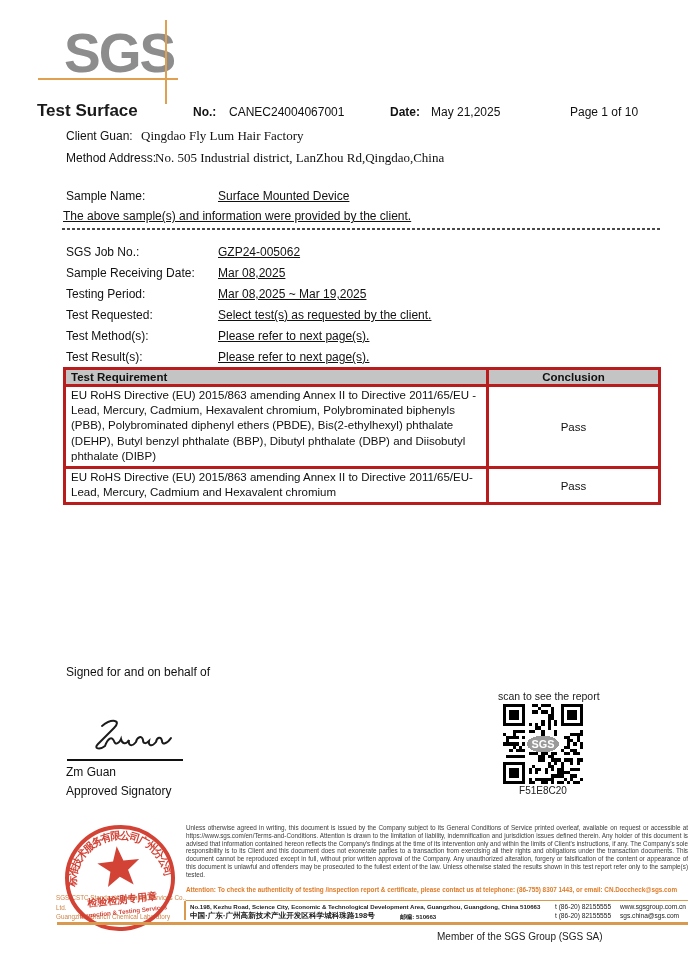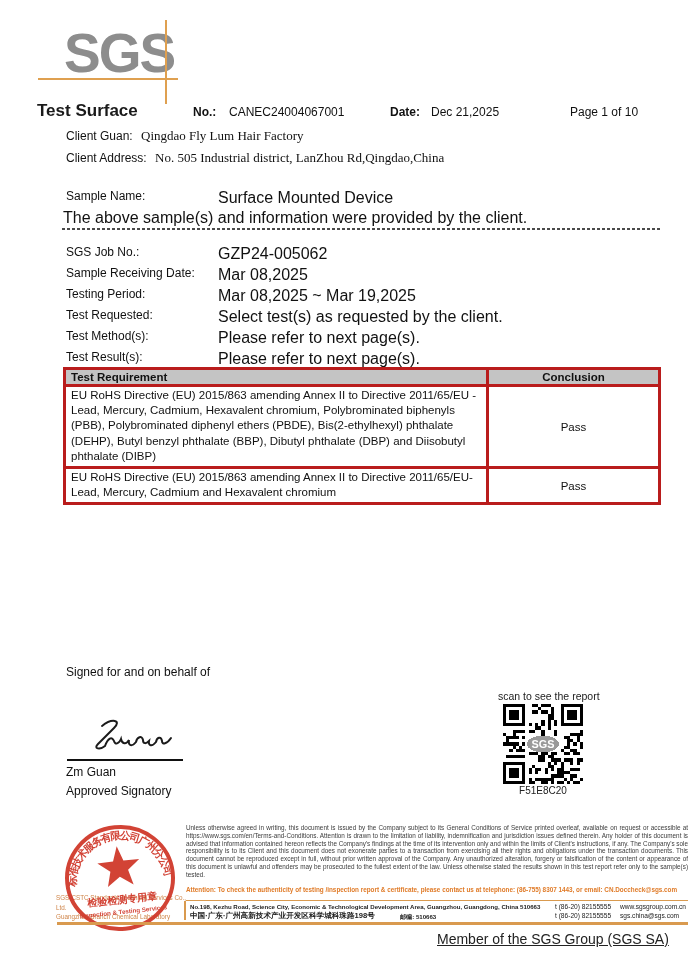--- a/index.html
+++ b/index.html
@@ -16,21 +16,21 @@
   .logo-hline { background:#dfa050; height:2px; }
   .logo-vline { background:#dfa050; width:2px; }
 
   .report-title { font-size:17px; font-weight:bold; color:#1a1a1a; }
   .hdr-label { font-size:12px; font-weight:bold; }
   .hdr-value { font-size:12px; }
 
   
   .fld-label { font-size:12px; }
   .fld-value-serif { font-family:"Liberation Serif", serif; font-size:13px; }
-  .fld-value { font-size:16px; }
+  .fld-value { font-size:12px;text-decoration:underline; }
   .dashed-rule {
     height:2px;
     background:repeating-linear-gradient(90deg,#4a4a4a 0 3px, transparent 3px 5px);
   }
 
   
   table.results { border-collapse:collapse; width:595px; table-layout:fixed; }
   table.results td, table.results th { border:3px solid #b91c1c; vertical-align:middle; }
   table.results { border:2px solid #111; }
   th.req-h { background:#c4c4c4; text-align:left; font-size:11.5px; padding:1px 5px; }
@@ -54,45 +54,45 @@
     font-size:6.35px; line-height:7.8px; color:#e07b28; font-weight:bold; width:502px;
   }
   .foot-co { font-size:6.3px; line-height:9.5px; color:#cf8448; width:140px; }
   .addr-en { font-size:6.1px; font-weight:bold; color:#222; }
   .addr-cn { font-size:7.6px; font-weight:bold; color:#222; }
   .addr-tel { font-size:6.6px; color:#222; }
   .addr-url { font-size:6.6px; color:#222; }
   .orange-vline { width:1.5px; background:#d99a4f; }
   .orange-hline-thin { height:1px; background:#d99a4f; }
   .orange-hline { height:2.5px; background:#d99a4f; }
-  .member { font-size:14px; color:#222;text-decoration:underline; }
+  .member { font-size:10px; color:#222; }
 
   .stamp-wrap { transform:rotate(-6deg); opacity:.95; }
 </style>
 </head>
 <body>
 
 <div class="page">
 
   <div class="abs" style="left:38px; top:16px; width:150px; height:92px;">
     <div class="abs logo-letters" style="left:26px; top:10px;">SGS</div>
     <div class="abs logo-hline" style="left:0px; top:62px; width:140px;"></div>
     <div class="abs logo-vline" style="left:127px; top:4px; height:84px;"></div>
   </div>
 
   <div class="abs report-title" style="left:37px; top:101px;">Test Surface</div>
   <span class="abs hdr-label" style="left:193px; top:105px;">No.:</span>
   <span class="abs hdr-value" style="left:229px; top:105px;">CANEC24004067001</span>
   <span class="abs hdr-label" style="left:390px; top:105px;">Date:</span>
-  <span class="abs hdr-value" style="left:431px; top:105px;">Dec 21,2025</span>
+  <span class="abs hdr-value" style="left:431px; top:105px;">May 21,2025</span>
   <span class="abs hdr-value" style="left:570px; top:105px;">Page 1 of 10</span>
 
   <span class="abs fld-label" style="left:66px; top:129px;">Client Guan:</span>
   <span class="abs fld-value-serif" style="left:141px; top:128px;">Qingdao Fly Lum Hair Factory</span>
-  <span class="abs fld-label" style="left:66px; top:151px;">Client Address:</span>
+  <span class="abs fld-label" style="left:66px; top:151px;">Method Address:</span>
   <span class="abs fld-value-serif" style="left:155px; top:150px;">No. 505 Industrial district, LanZhou Rd,Qingdao,China</span>
 
   <span class="abs fld-label" style="left:66px; top:189px;">Sample Name:</span>
   <span class="abs fld-value" style="left:218px; top:189px;">Surface Mounted Device</span>
   <div class="abs fld-value" style="left:63px; top:209px;">The above sample(s) and information were provided by the client.</div>
   <div class="abs dashed-rule" style="left:62px; top:228px; width:599px;"></div>
 
   <div>
     <span class="abs fld-label" style="left:66px; top:245px;">SGS Job No.:</span>
     <span class="abs fld-value" style="left:218px; top:245px;">GZP24-005062</span>

